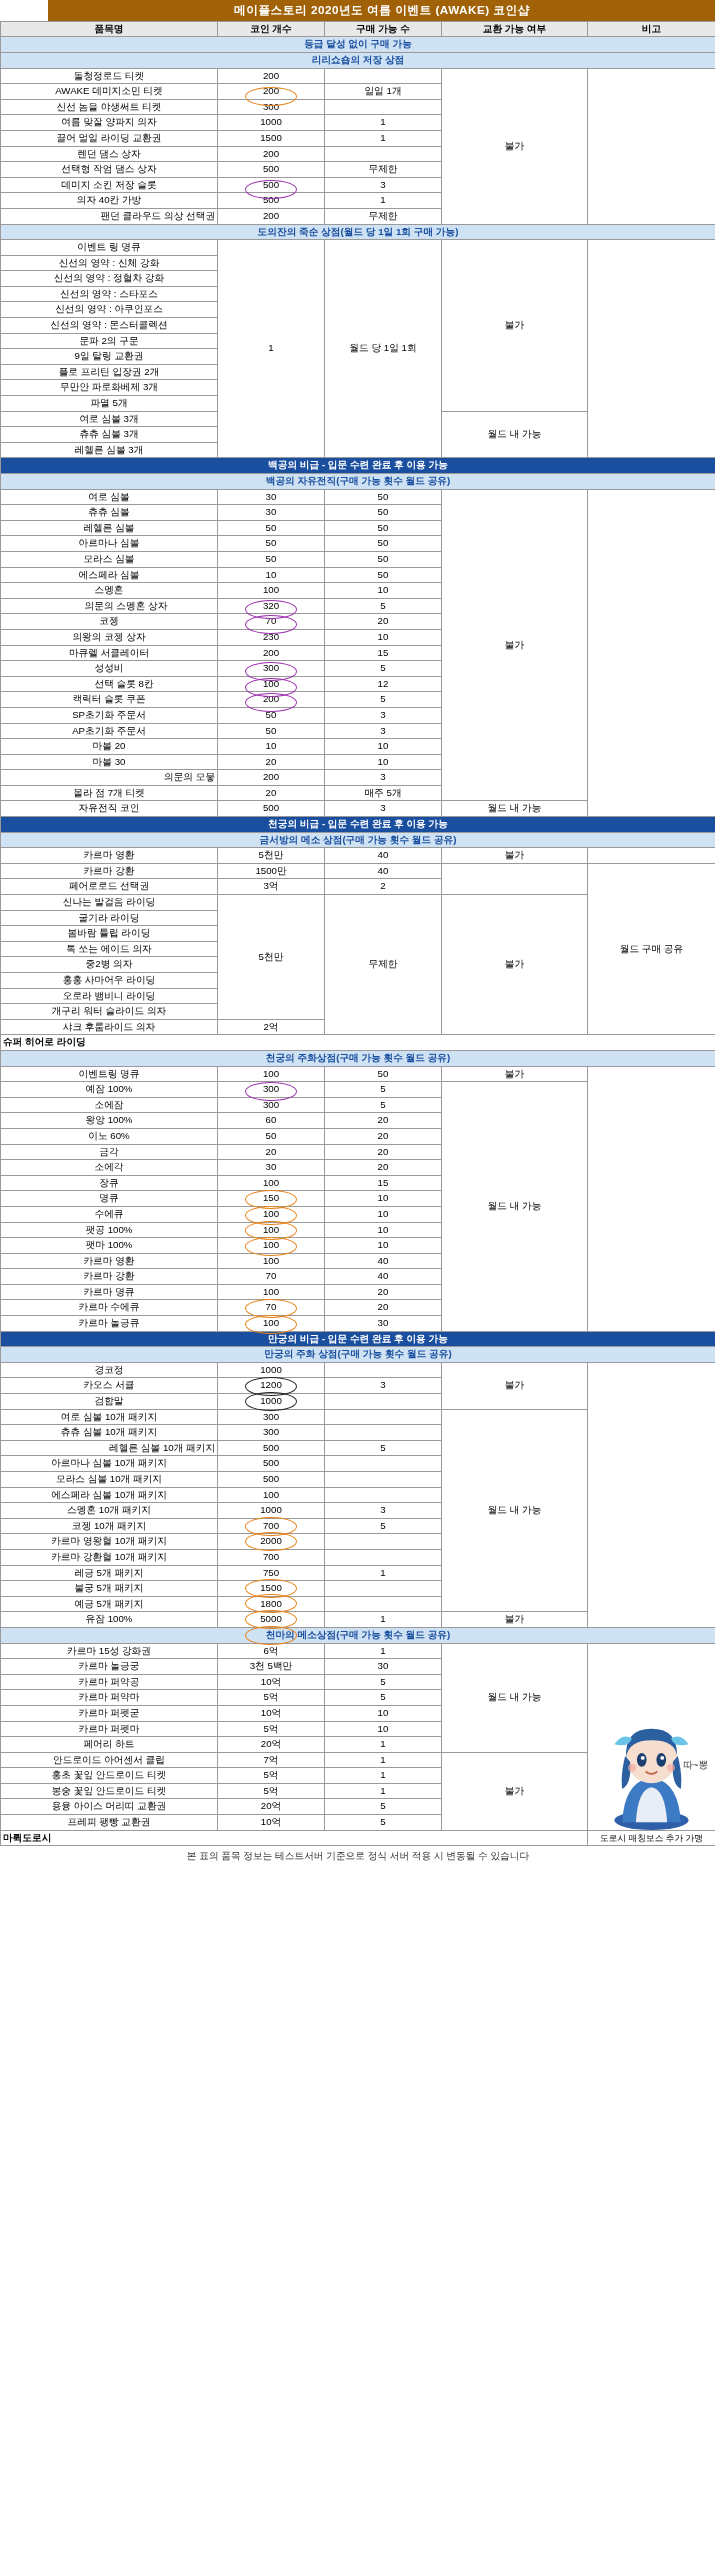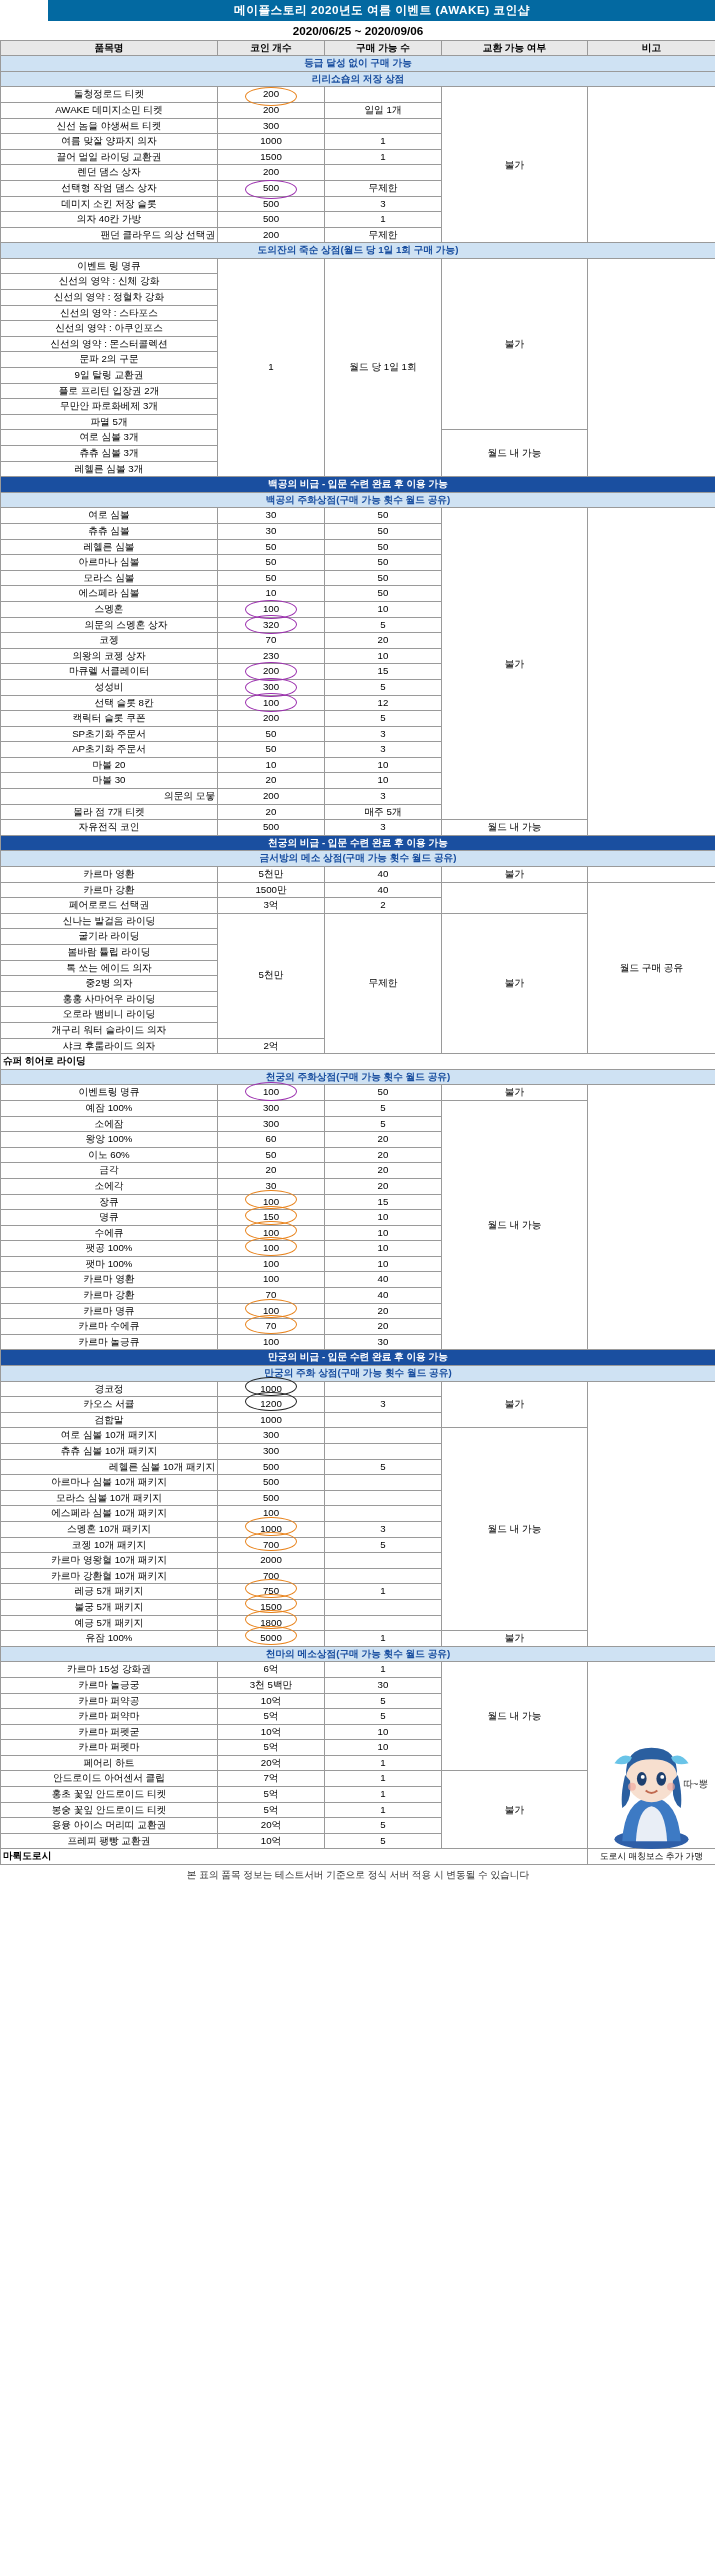--- a/index.html
+++ b/index.html
@@ -8,21 +8,21 @@
     padding: 0;
     width: 716px;
     background: #ffffff;
     font-family: "Liberation Sans", sans-serif;
     font-size: 10.7px;
     color: #000000;
   }
   .page { width: 716px; position: relative; }
 
   .title-bar {
-    background: #0369a1;
+    background: #a16207;
     color: #ffffff;
     text-align: center;
     font-size: 11.7px;
     font-weight: bold;
     padding: 2.9px 0;
     letter-spacing: 0.5px;
     margin-left: 48px;
   }
   .date-bar {
     text-align: center;
@@ -120,21 +120,20 @@
     z-index: 7;
   }
   .rel { position: relative; }
 </style>
 </head>
 <body>
 
 <div class="page rel" id="page">
 
   <div class="title-bar">메이플스토리 2020년도 여름 이벤트 (AWAKE) 코인샵</div>
-  <div class="date-bar">2020/06/25 ~ 2020/09/06</div>
 
   <table class="grid">
     <colgroup>
       <col class="c1">
         <col class="c2">
         <col class="c3">
         <col class="c4">
         <col class="c5">
     </colgroup>
     <thead>
@@ -252,21 +251,21 @@
         <tr>
           <td style="text-align: center;">츄츄 심볼 3개</td>
         </tr>
         <tr>
           <td style="text-align: center;">레헬른 심볼 3개</td>
         </tr>
         <tr>
           <td colspan="5" class="sec-blue">백공의 비급 - 입문 수련 완료 후 이용 가능</td>
         </tr>
         <tr>
-          <td colspan="5" class="sec-light">백공의 주화상점(구매 가능 횟수 월드 공유)</td>
+          <td colspan="5" class="sec-light">백공의 자유전직(구매 가능 횟수 월드 공유)</td>
         </tr>
         <tr>
           <td style="text-align: center;">여로 심볼</td>
           <td>30</td>
           <td>50</td>
           <td rowspan="20">불가</td>
           <td rowspan="21"></td>
         </tr>
         <tr>
           <td style="text-align: center;">츄츄 심볼</td>

